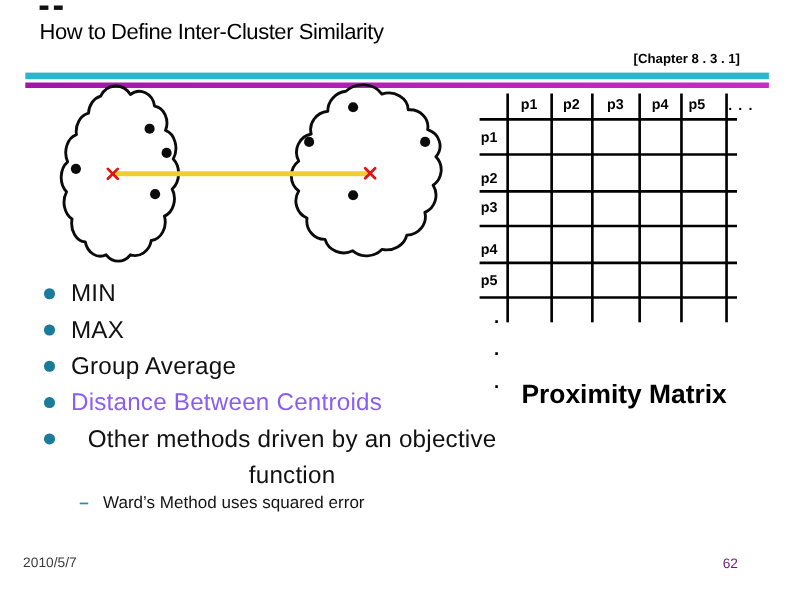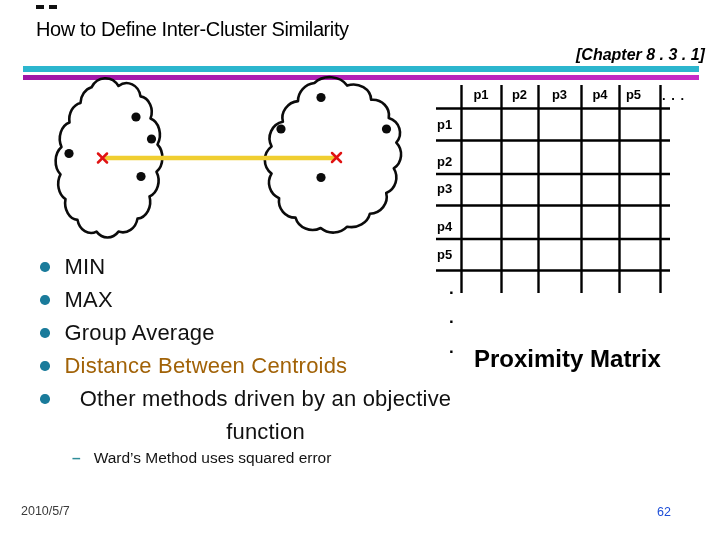--- a/index.html
+++ b/index.html
@@ -5,22 +5,22 @@
   * { margin:0; padding:0; box-sizing:border-box; }
   html,body { width:720px; height:540px; background:#fff; overflow:hidden; }
   body { font-family:"Liberation Sans", sans-serif; color:#000; position:relative; }
   .slide { position:absolute; left:0; top:0; width:720px; height:540px; background:#ffffff; }
 
   .artifact { position:absolute; top:5px; height:4px; width:8px; background:#101010; }
   .a1 { left:36px; } .a2 { left:49px; }
 
   .title { position:absolute; left:36px; top:18px; font-size:20px; font-weight:normal;
            letter-spacing:-0.4px; white-space:nowrap; }
-  .chapter { position:absolute; left:576px; top:46px; font-size:16px; font-weight:bold;
-             white-space:nowrap;font-style:italic; }
+  .chapter { position:absolute; left:576px; top:46px; font-size:12px; font-weight:bold;
+             white-space:nowrap; }
 
   .bar { position:absolute; left:23px; width:676px; }
   .bar-cyan { top:66px; height:5.5px; background:#2CB6CE; }
   .bar-magenta { top:75px; height:5px; background:linear-gradient(90deg,#9F17A6 0%,#C62CC6 100%); }
 
   svg.diagram { position:absolute; left:0; top:0; width:720px; height:540px; }
 
   .mcolh { position:absolute; top:87px; width:26px; text-align:center;
            font-weight:bold; font-size:13px; line-height:16px; }
   .mrowh { position:absolute; left:437px; font-weight:bold; font-size:13px; line-height:16px; }
@@ -29,28 +29,28 @@
   .rdot { position:absolute; left:449px; font-weight:bold; font-size:17px; line-height:10px; }
   .caption { position:absolute; left:474px; top:345px; font-size:24px; font-weight:bold;
              white-space:nowrap; }
 
   ul.bullets { position:absolute; left:36px; top:250px; width:440px; list-style:none; }
   ul.bullets li { display:flex; align-items:flex-start; font-size:22px; line-height:33px;
                   letter-spacing:0.2px; color:#111;text-align:center; }
   .bdot { flex:none; width:9.5px; height:9.5px; border-radius:50%; background:#1A7B9B;
           margin:12px 15px 0 4px; }
   .btext { max-width:402px; }
-  li.red .btext { color:#a16207; }
+  li.red .btext { color:#8b5cf6; }
 
   .subbullet { position:absolute; left:72px; top:447px; display:flex; font-size:15.5px;
                line-height:21px; color:#141414; white-space:nowrap; }
   .sdash { color:#2F8D99; margin-right:13px; font-weight:bold; }
 
   .footer-date { position:absolute; left:21px; top:504px; font-size:12.5px; color:#3b3b3b;text-align:center; }
-  .footer-page { position:absolute; left:657px; top:505px; font-size:12.5px; color:#1d4ed8; }
+  .footer-page { position:absolute; left:657px; top:505px; font-size:12.5px; color:#701a75; }
 </style>
 </head>
 <body>
 
 <div class="slide">
 
   <div class="artifact a1"></div>
   <div class="artifact a2"></div>
 
   <h1 class="title">How to Define Inter-Cluster Similarity</h1>

